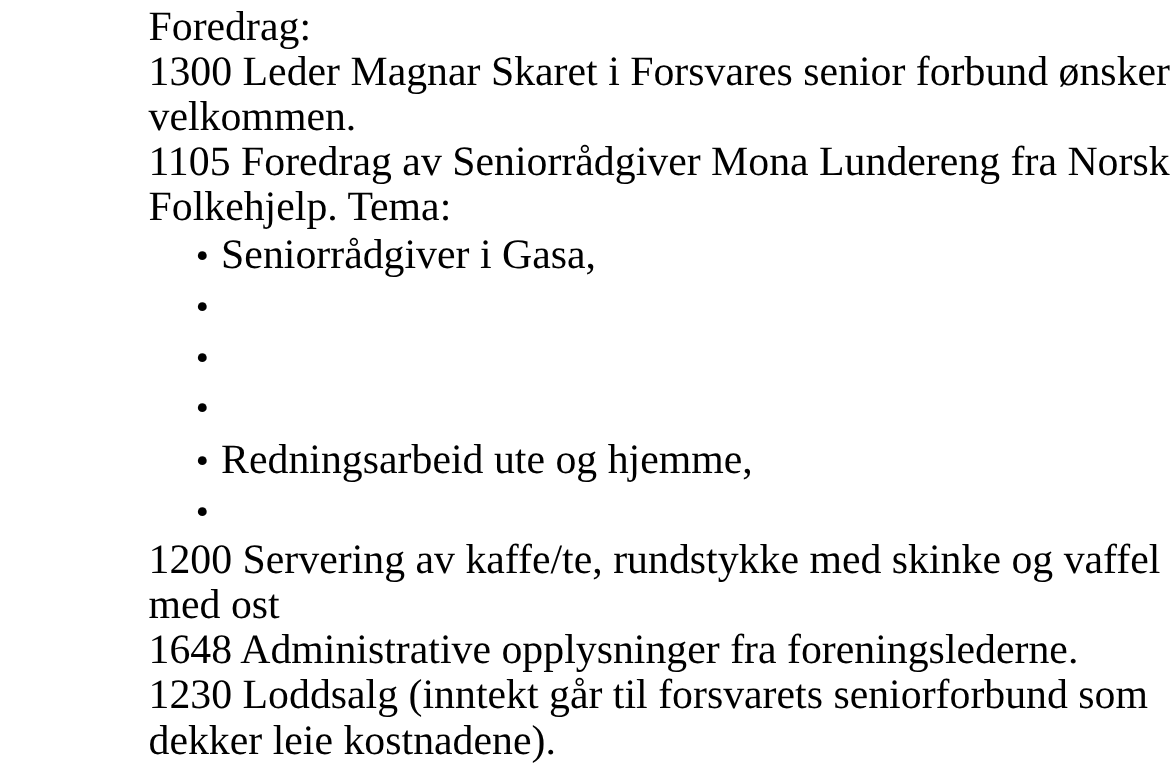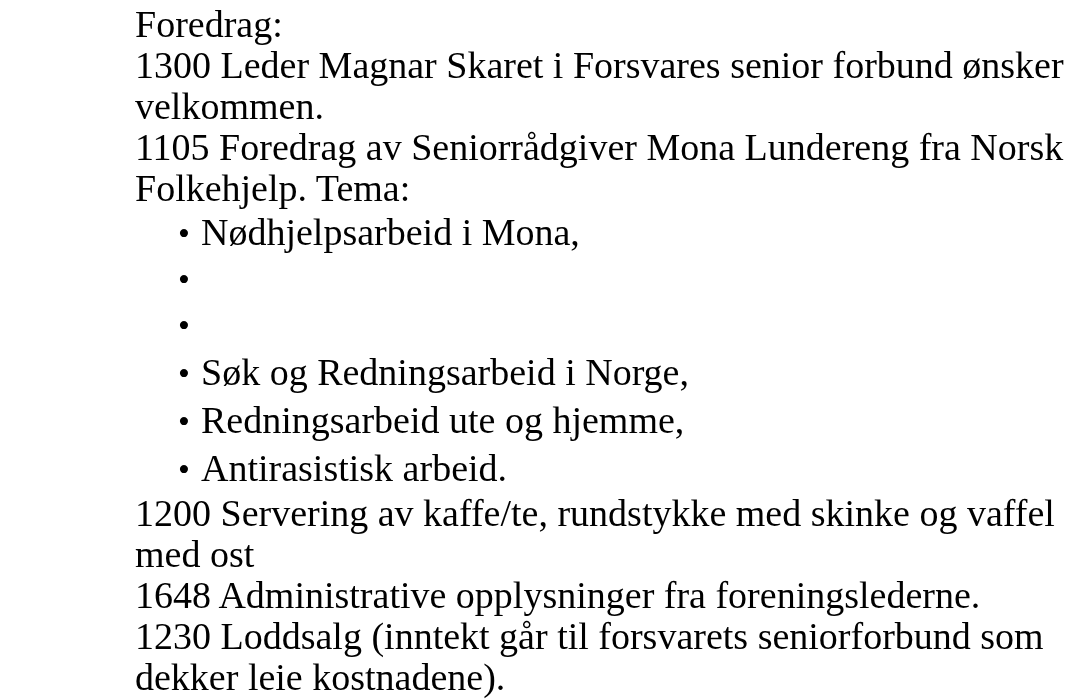--- a/index.html
+++ b/index.html
@@ -46,24 +46,24 @@
 </style>
 </head>
 <body>
 
 <div class="doc">
     <p class="para">Foredrag:</p>
     <p class="para">1300 Leder Magnar Skaret i Forsvares senior forbund ønsker
 velkommen.</p>
     <p class="para">1105 Foredrag av Seniorrådgiver Mona Lundereng fra Norsk
 Folkehjelp. Tema:</p>
-    <div class="bullet-item"><span class="bullet-dot">•</span><span class="bullet-text">Nødhjelpsarbeid i Mona,</span></div>
+    <div class="bullet-item"><span class="bullet-dot">•</span><span class="bullet-text">Seniorrådgiver i Gasa,</span></div>
     <div class="bullet-item"><span class="bullet-dot">•</span></div>
     <div class="bullet-item"><span class="bullet-dot">•</span></div>
-    <div class="bullet-item"><span class="bullet-dot">•</span><span class="bullet-text">Søk og Redningsarbeid i Norge,</span></div>
+    <div class="bullet-item"><span class="bullet-dot">•</span></div>
     <div class="bullet-item"><span class="bullet-dot">•</span><span class="bullet-text">Redningsarbeid ute og hjemme,</span></div>
-    <div class="bullet-item"><span class="bullet-dot">•</span><span class="bullet-text">Antirasistisk arbeid.</span></div>
+    <div class="bullet-item"><span class="bullet-dot">•</span></div>
     <p class="para">1200 Servering av kaffe/te, rundstykke med skinke og vaffel
 med ost</p>
     <p class="para">1648 Administrative opplysninger fra foreningslederne.</p>
     <p class="para">1230 Loddsalg (inntekt går til forsvarets seniorforbund som
 dekker leie kostnadene).</p>
   </div>
 
 </body></html>

